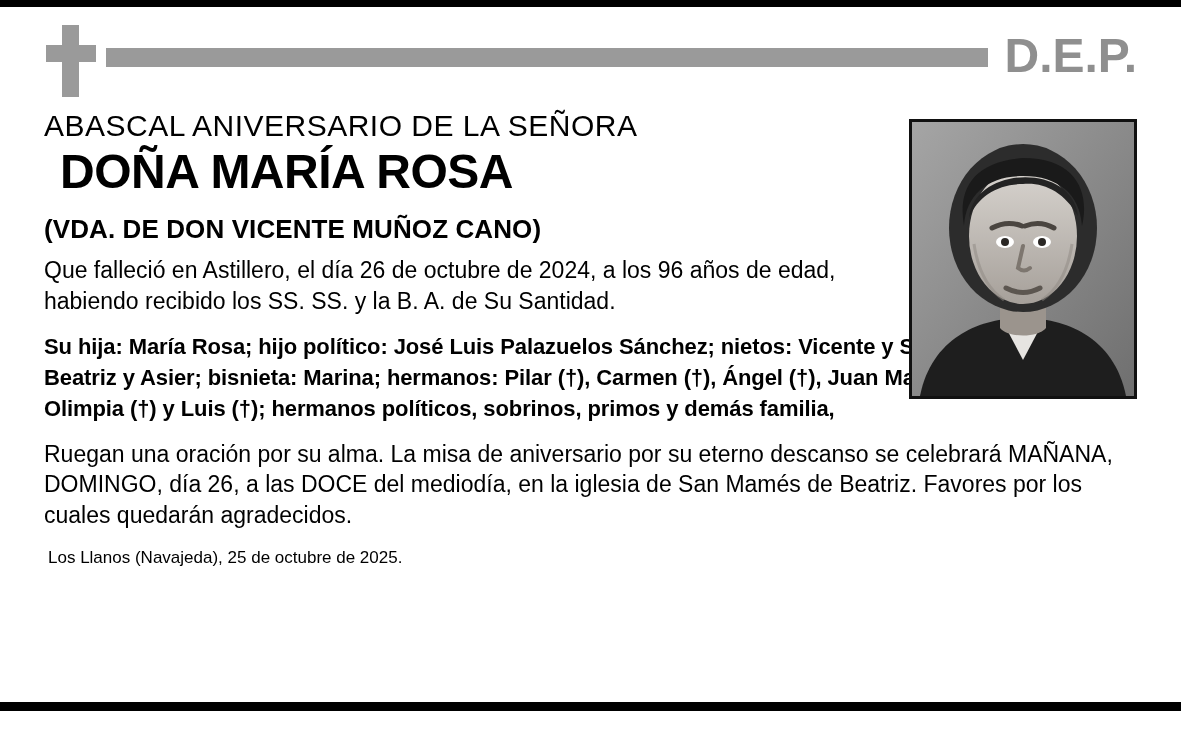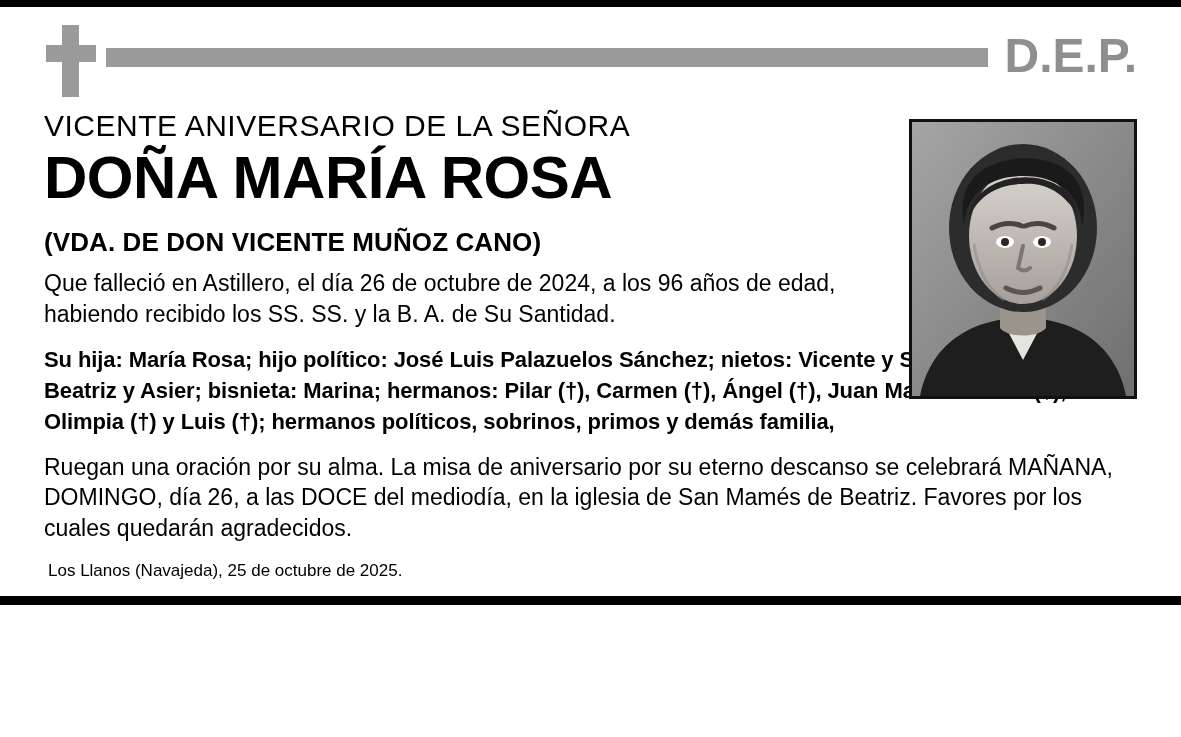--- a/index.html
+++ b/index.html
@@ -11,21 +11,21 @@
     width: 1181px;
     height: 737px;
     font-family: "Liberation Sans", sans-serif;
     color: #000000;
     overflow: hidden;
   }
 
   .obituary {
     position: relative;
     width: 1181px;
-    height: 605px;
+    height: 711px;
     box-sizing: border-box;
     background: #ffffff;
     border-top: 7px solid #000000;
     border-bottom: 9px solid #000000;
     padding: 0;
   }
 
   
   .banner {
     position: relative;
@@ -83,25 +83,25 @@
     width: 860px;
   }
   .eyebrow {
     font-size: 30px;
     font-weight: normal;
     letter-spacing: 0.5px;
     line-height: 1.1;
     margin: 6px 0 4px 0;
   }
   .name {
-    font-size: 60px;
+    font-size: 48px;
     font-weight: bold;
     line-height: 1.08;
     letter-spacing: -0.5px;
-    margin: 2px 0 0 0;
+    margin: 2px 0 0 16px;
   }
   .spouse {
     font-size: 26px;
     font-weight: bold;
     margin: 16px 0 10px 0;
     letter-spacing: 0.1px;
   }
   .death {
     font-size: 23px;
     line-height: 1.35;
@@ -199,21 +199,21 @@
         <path d="M111 124 L106 146 q 6 5 12 0" stroke="#7d766f" stroke-width="4" fill="none" stroke-linecap="round"></path>
 
         <path d="M94 166 q 17 9 34 0" stroke="#5c5650" stroke-width="5" fill="none" stroke-linecap="round"></path>
 
         <path d="M62 122 q 6 40 30 56" stroke="#8e8781" stroke-width="3" fill="none" opacity="0.5"></path>
         <path d="M160 122 q -6 40 -30 56" stroke="#8e8781" stroke-width="3" fill="none" opacity="0.5"></path>
       </svg>
     </div>
 
     <div class="text-col">
-      <div class="eyebrow">VICENTE ANIVERSARIO DE LA SEÑORA</div>
+      <div class="eyebrow">ABASCAL ANIVERSARIO DE LA SEÑORA</div>
       <div class="name">DOÑA MARÍA ROSA</div>
       <div class="spouse">(VDA. DE DON VICENTE MUÑOZ CANO)</div>
       <div class="death">Que falleció en Astillero, el día 26 de octubre de 2024, a los 96 años de edad, habiendo recibido los SS. SS. y la B. A. de Su Santidad.</div>
     </div>
 
     <div class="family">Su hija: María Rosa; hijo político: José Luis Palazuelos Sánchez; nietos: Vicente y Sara; nietos políticos: Beatriz y Asier; bisnieta: Marina; hermanos: Pilar (†), Carmen (†), Ángel (†), Juan Manuel "Che" (†), Olimpia (†) y Luis (†); hermanos políticos, sobrinos, primos y demás familia,</div>
     <div class="prayer">Ruegan una oración por su alma. La misa de aniversario por su eterno descanso se celebrará MAÑANA, DOMINGO, día 26, a las DOCE del mediodía, en la iglesia de San Mamés de Beatriz. Favores por los cuales quedarán agradecidos.</div>
     <div class="place-date">Los Llanos (Navajeda), 25 de octubre de 2025.</div>
 
   </div>

